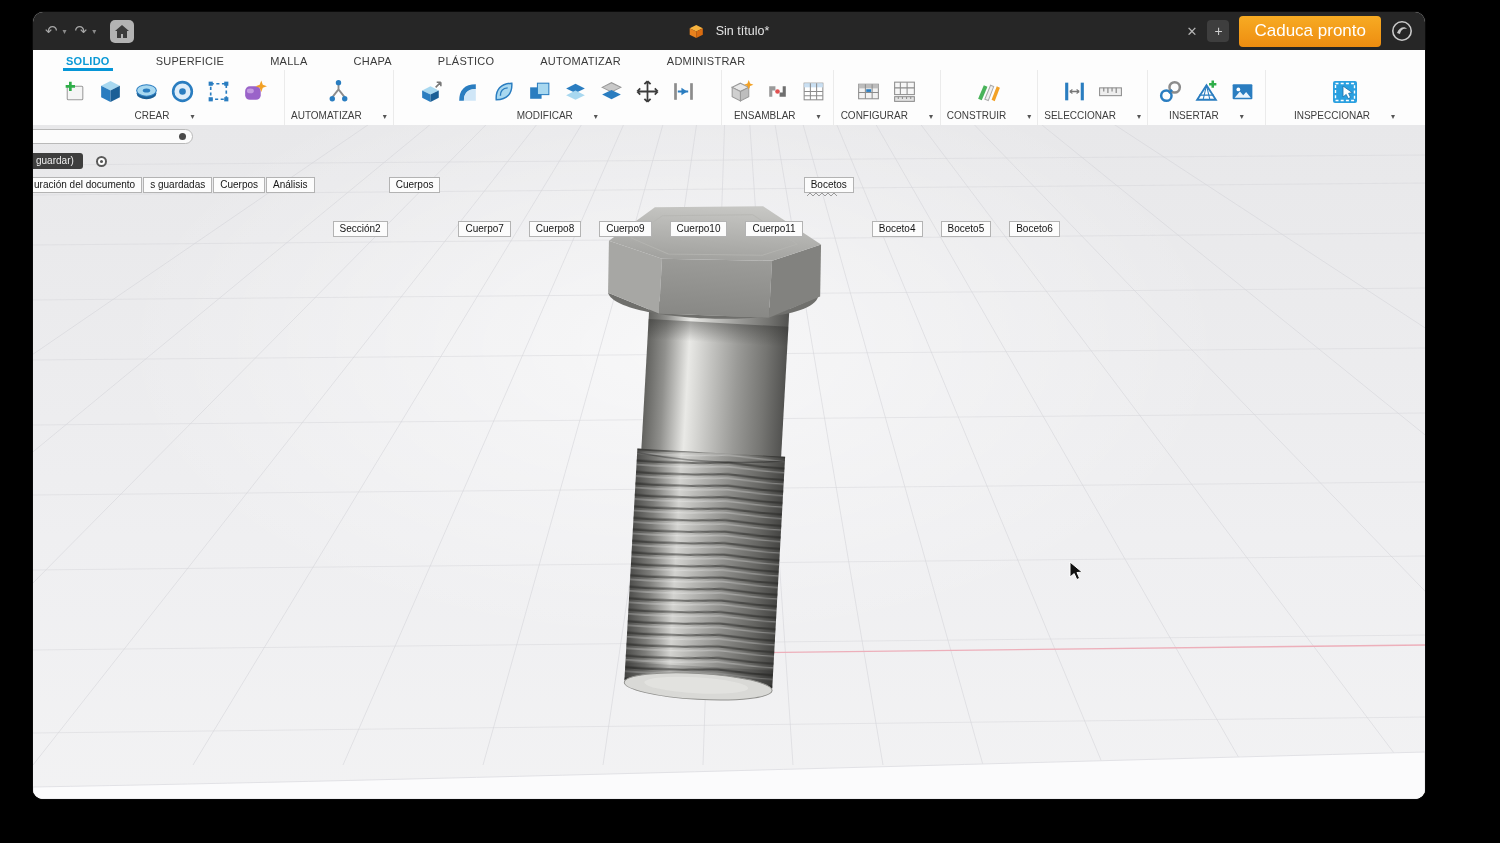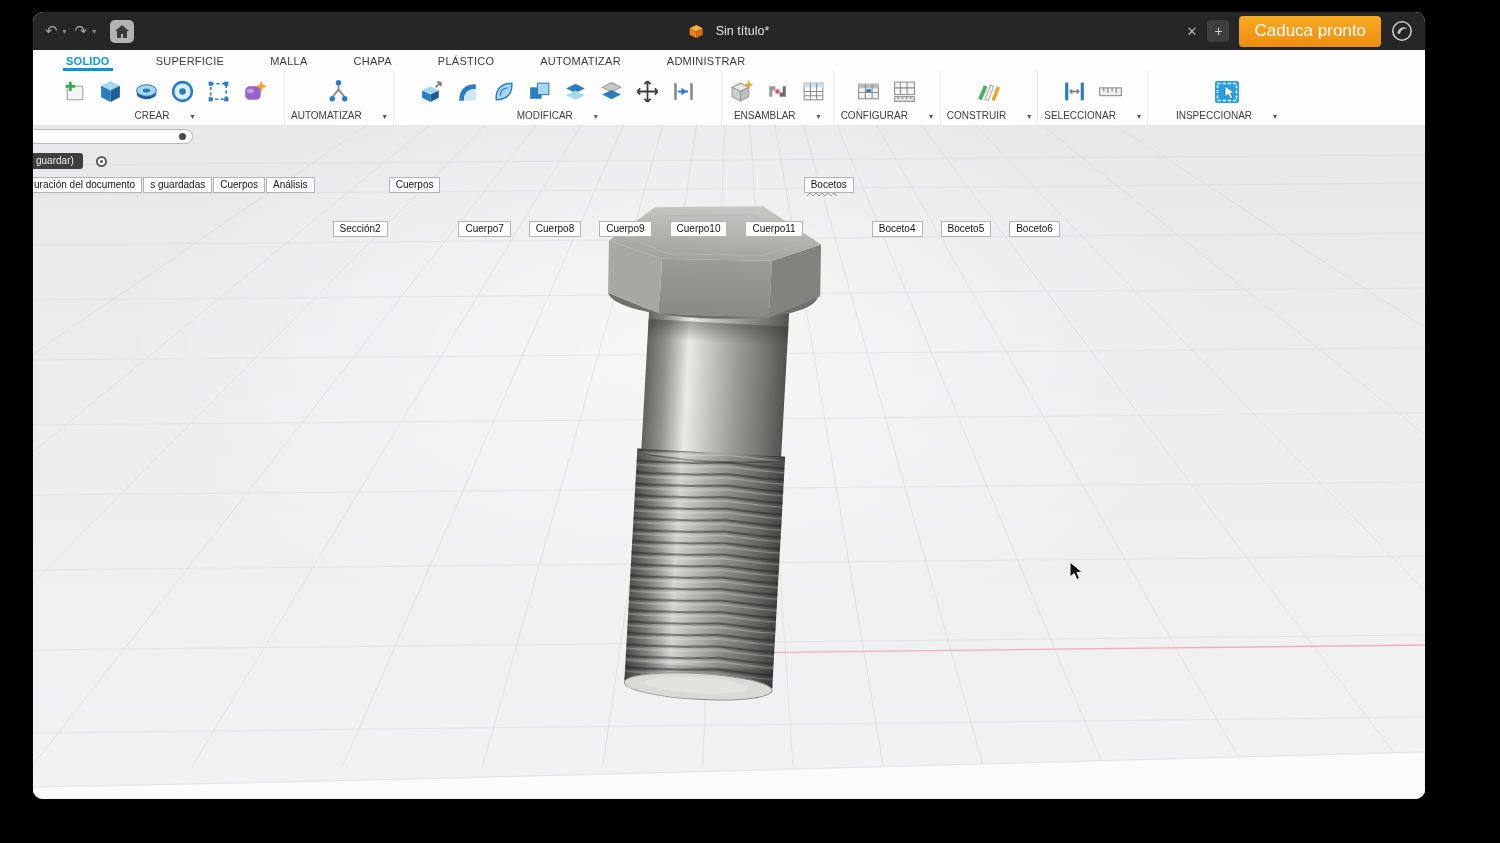--- a/index.html
+++ b/index.html
@@ -276,20 +276,43 @@
               <rect x="2.5" y="9.5" width="21" height="7.5" fill="#eee" stroke="#8c8c8c"></rect>
               <path d="M6.5 9.5v3.5M10.5 9.5v5M14.5 9.5v3.5M18.5 9.5v5" stroke="#8c8c8c" stroke-width="1.2" fill="none"></path>
             </svg>
         </div>
         <div class="glabel">
             <span>SELECCIONAR</span>
             <span class="caret"></span>
           </div>
       </div>
 
+      <div class="tgroup" style="min-width:118px">
+        <div class="ticons">
+          <svg width="27" height="27" viewBox="0 0 26 26">
+              <circle cx="9" cy="17" r="5" fill="none" stroke="#2a7dc0" stroke-width="2.4"></circle>
+              <circle cx="17" cy="9" r="5" fill="none" stroke="#8c8c8c" stroke-width="2.4"></circle>
+              <path d="M11.5 14.5l3-3" stroke="#2a7dc0" stroke-width="2.4"></path>
+            </svg>
+          <svg width="27" height="27" viewBox="0 0 26 26">
+              <polygon points="13,7 22,21 4,21" fill="none" stroke="#2a7dc0" stroke-width="1.8"></polygon>
+              <path d="M13 7L9.7 21M13 7l3.3 14M6 16.5h14" stroke="#2a7dc0" stroke-width="1" fill="none"></path>
+              <path d="M19 2.5v7M15.5 6h7" stroke="#2fae49" stroke-width="2.4" fill="none"></path>
+            </svg>
+          <svg width="27" height="27" viewBox="0 0 26 26">
+              <rect x="3.5" y="6" width="19" height="14.5" rx="1" fill="#2a7dc0"></rect>
+              <circle cx="9" cy="11" r="1.8" fill="#fff"></circle>
+              <path d="M5.5 19l5-6 3.2 3.6 2.8-3.2 4.5 5.6Z" fill="#eaf4fc"></path>
+            </svg>
+        </div>
+        <div class="glabel">
+            <span>INSERTAR</span>
+            <span class="caret"></span>
+          </div>
+      </div>
 
       <div class="tgroup g-sel" style="min-width:92px">
         <div class="ticons">
           <svg width="30" height="30" viewBox="0 0 30 30">
               <rect x="3" y="4" width="24" height="22" rx="2" fill="#2ba0e0"></rect>
               <rect x="5.5" y="6.5" width="19" height="17" fill="none" stroke="#fff" stroke-width="1.4" stroke-dasharray="3 2.2"></rect>
               <path d="M13 9v11l3.2-2.6 2 4.2 2.4-1.1-2-4.2 3.8-.6Z" fill="#fff" stroke="#1b6ea8" stroke-width="0.8"></path>
             </svg>
         </div>
         <div class="glabel">

